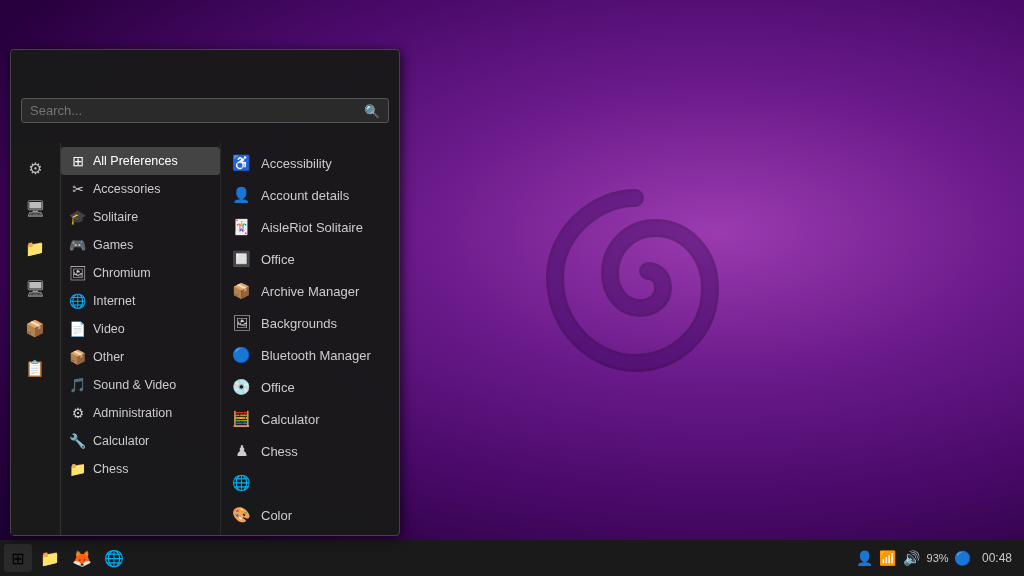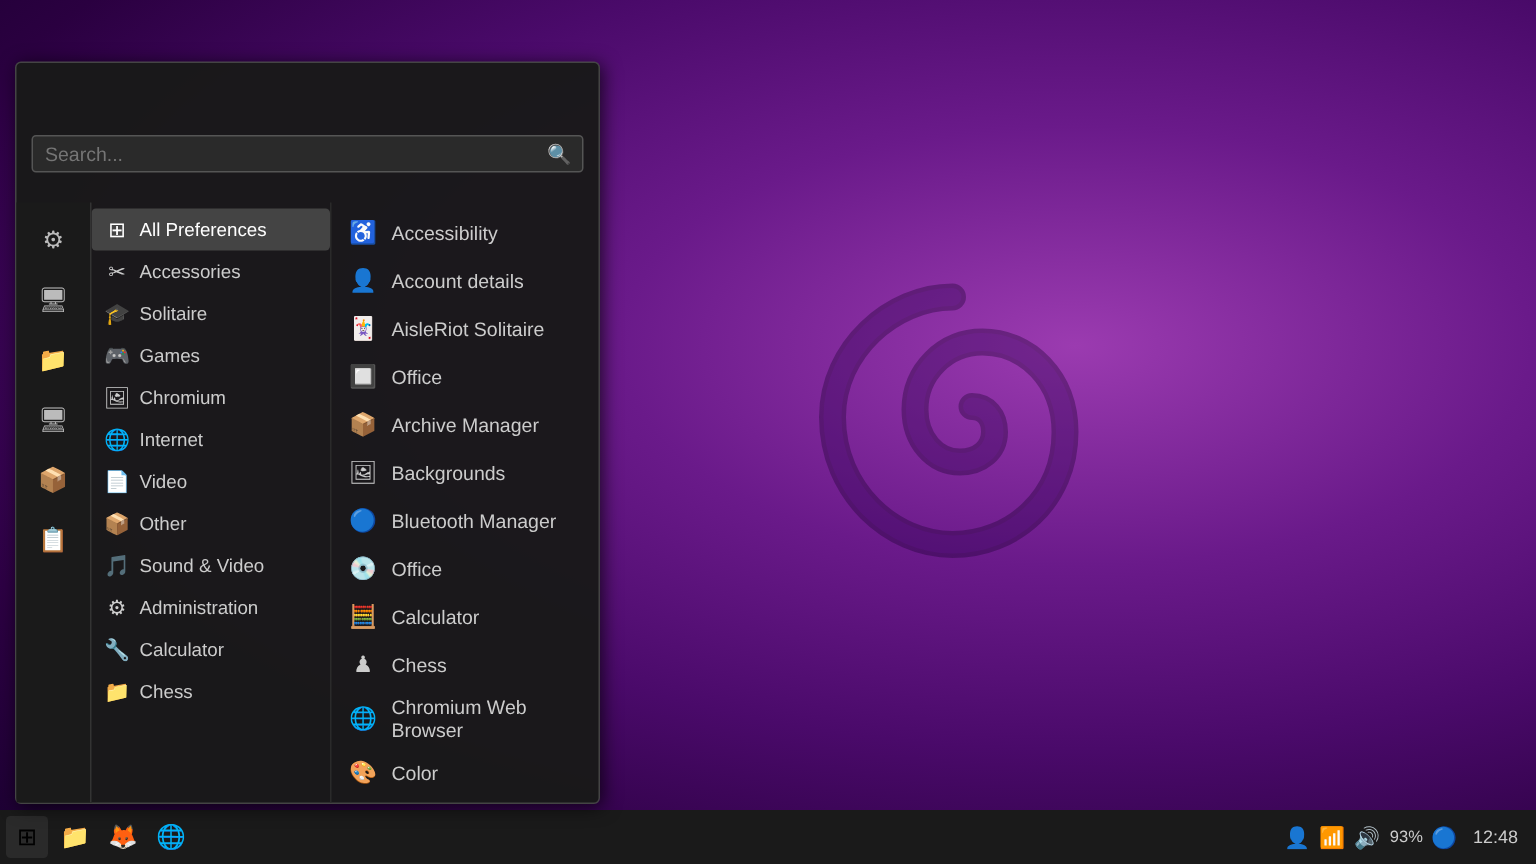--- a/index.html
+++ b/index.html
@@ -325,21 +325,20 @@
       <div class="app-item">
         <span class="app-icon">🧮</span>
         <span>Calculator</span>
       </div>
       <div class="app-item">
         <span class="app-icon">♟</span>
         <span>Chess</span>
       </div>
       <div class="app-item">
         <span class="app-icon">🌐</span>
-        <span>Chromium Web Browser</span>
       </div>
       <div class="app-item">
         <span class="app-icon">🎨</span>
         <span>Color</span>
       </div>
     </div>
   </div>
 </div>
 
 <div class="taskbar">
@@ -359,15 +358,15 @@
   </div>
   <div class="taskbar-spacer"></div>
   <div class="taskbar-right">
     <span class="taskbar-tray-icon">👤</span>
     <span class="taskbar-tray-icon">📶</span>
     <span class="taskbar-tray-icon">🔊</span>
     <span class="battery-bar">
       <span>93%</span>
     </span>
     <span class="taskbar-tray-icon">🔵</span>
-    <span style="font-size:12px;color:#ccc;min-width:38px;text-align:center;">12:48</span>
+    <span style="font-size:12px;color:#ccc;min-width:38px;text-align:center;">00:48</span>
   </div>
 </div>
 
 </body></html>

